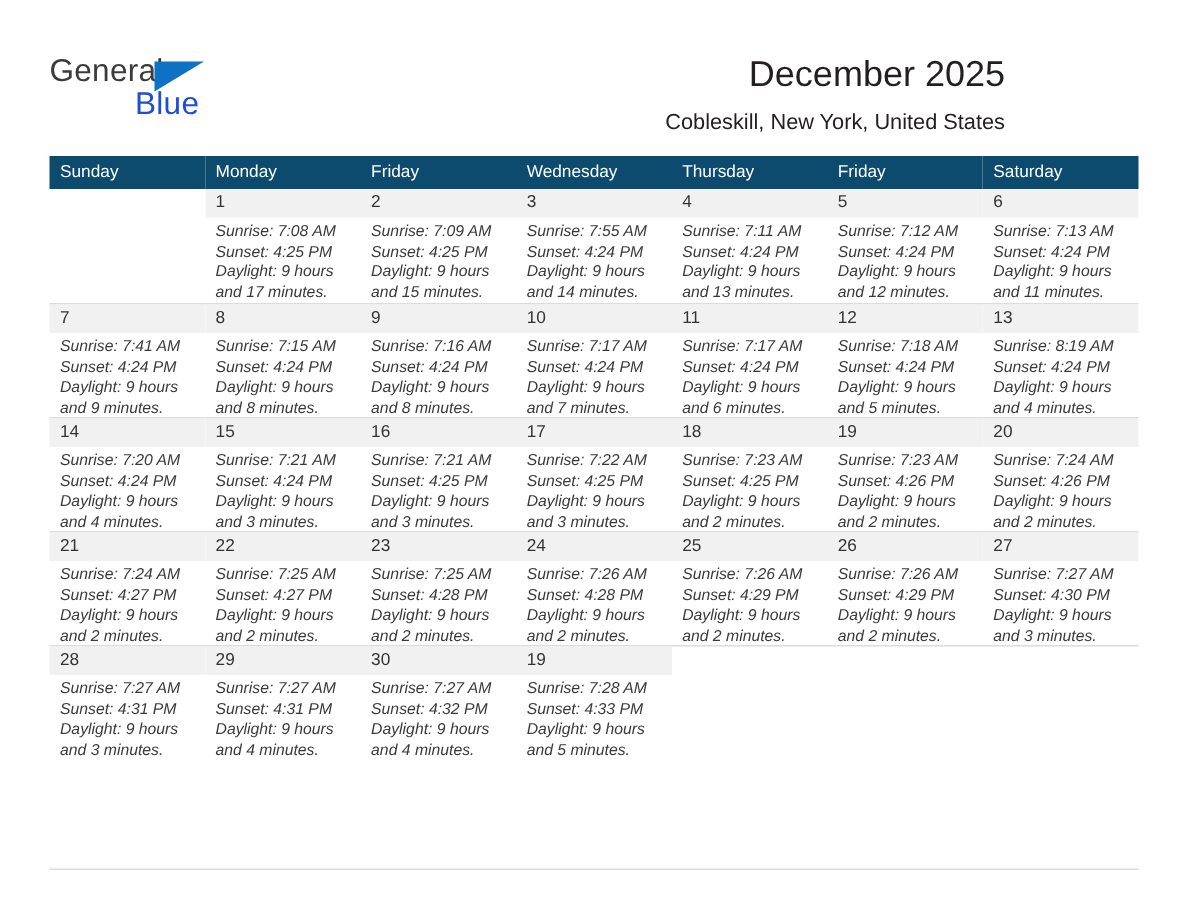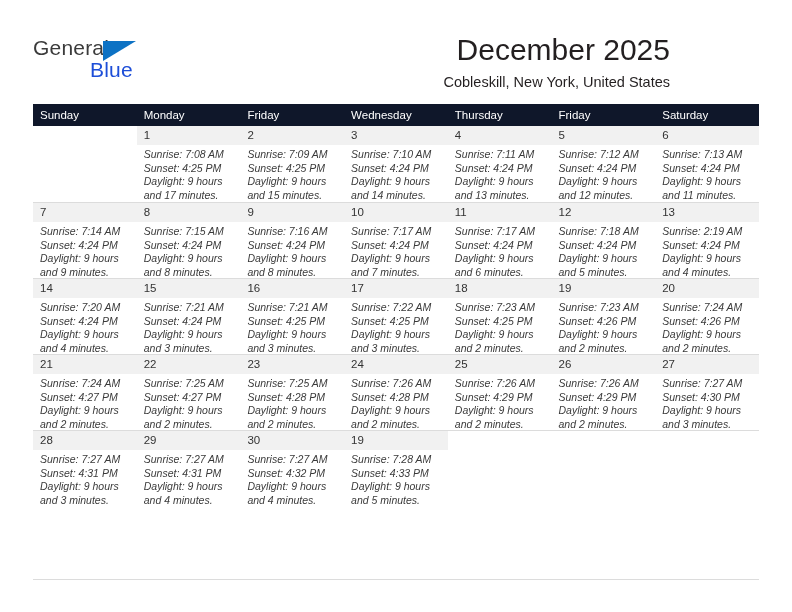--- a/index.html
+++ b/index.html
@@ -64,21 +64,21 @@
     font-family: "Liberation Sans", sans-serif;
   }
 
   .title-block {
     position: absolute;
     right: 34px;
     top: 33px;
     text-align: right;
   }
   .cal-title {
-    font-size: 30px;
+    font-size: 24px;
     color: #231f20;
     line-height: 33px;
     white-space: nowrap;
   }
   .cal-subtitle {
     font-size: 14.5px;
     color: #231f20;
     line-height: 20px;
     margin-top: 6px;
     white-space: nowrap;
@@ -88,21 +88,21 @@
   
   .calendar {
     position: absolute;
     left: 33px;
     top: 104px;
     width: 726px;
     border-collapse: collapse;
     table-layout: fixed;
   }
   .calendar th {
-    background: #0f172a;
+    background: #0c4a6e;
     color: #ffffff;
     font-weight: normal;
     font-size: 11.5px;
     text-align: left;
     padding: 4px 0 4px 7px;
     height: 14px;
     border: none;
   }
   .calendar td {
     vertical-align: top;
@@ -218,21 +218,21 @@
               <div>Sunset: 4:25 PM</div>
               <div>Daylight: 9 hours</div>
               <div>and 15 minutes.</div>
             </div>
           </div>
         </td>
         <td>
           <div class="cell-inner">
             <div class="cell-daynum">3</div>
             <div class="cell-body">
-              <div>Sunrise: 7:10 AM</div>
+              <div>Sunrise: 7:55 AM</div>
               <div>Sunset: 4:24 PM</div>
               <div>Daylight: 9 hours</div>
               <div>and 14 minutes.</div>
             </div>
           </div>
         </td>
         <td>
           <div class="cell-inner">
             <div class="cell-daynum">4</div>
             <div class="cell-body">
@@ -265,21 +265,21 @@
             </div>
           </div>
         </td>
       </tr>
 
       <tr class="week-row">
         <td>
           <div class="cell-inner">
             <div class="cell-daynum">7</div>
             <div class="cell-body">
-              <div>Sunrise: 7:14 AM</div>
+              <div>Sunrise: 7:41 AM</div>
               <div>Sunset: 4:24 PM</div>
               <div>Daylight: 9 hours</div>
               <div>and 9 minutes.</div>
             </div>
           </div>
         </td>
         <td>
           <div class="cell-inner">
             <div class="cell-daynum">8</div>
             <div class="cell-body">
@@ -331,21 +331,21 @@
               <div>Sunset: 4:24 PM</div>
               <div>Daylight: 9 hours</div>
               <div>and 5 minutes.</div>
             </div>
           </div>
         </td>
         <td>
           <div class="cell-inner">
             <div class="cell-daynum">13</div>
             <div class="cell-body">
-              <div>Sunrise: 2:19 AM</div>
+              <div>Sunrise: 8:19 AM</div>
               <div>Sunset: 4:24 PM</div>
               <div>Daylight: 9 hours</div>
               <div>and 4 minutes.</div>
             </div>
           </div>
         </td>
       </tr>
 
       <tr class="week-row">
         <td>

